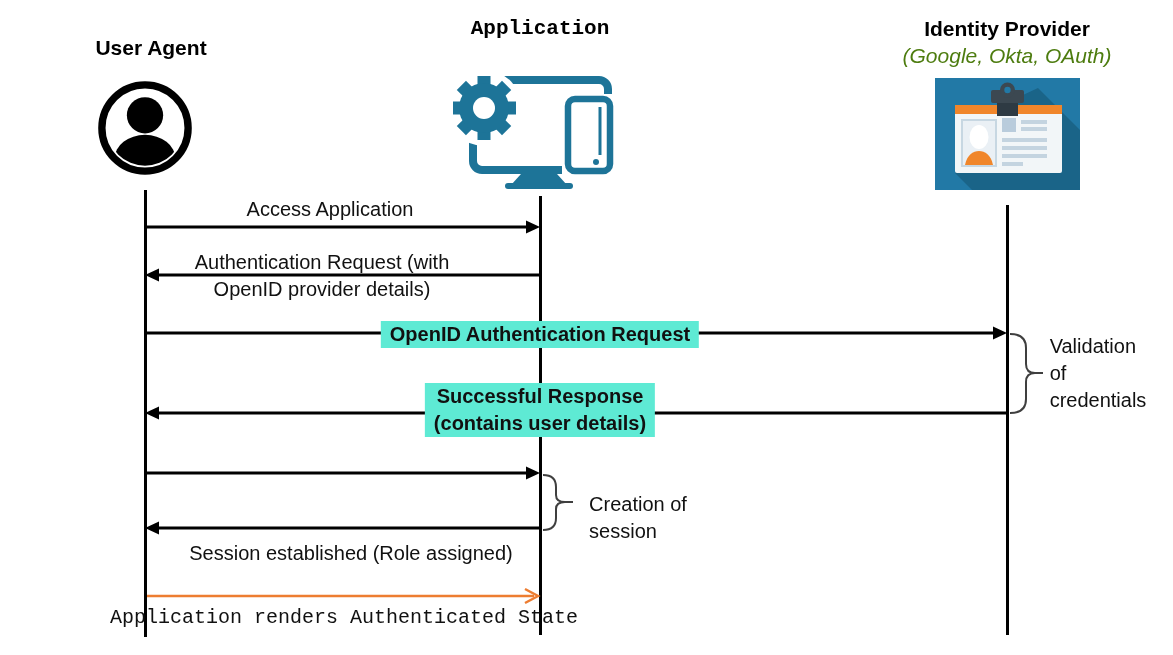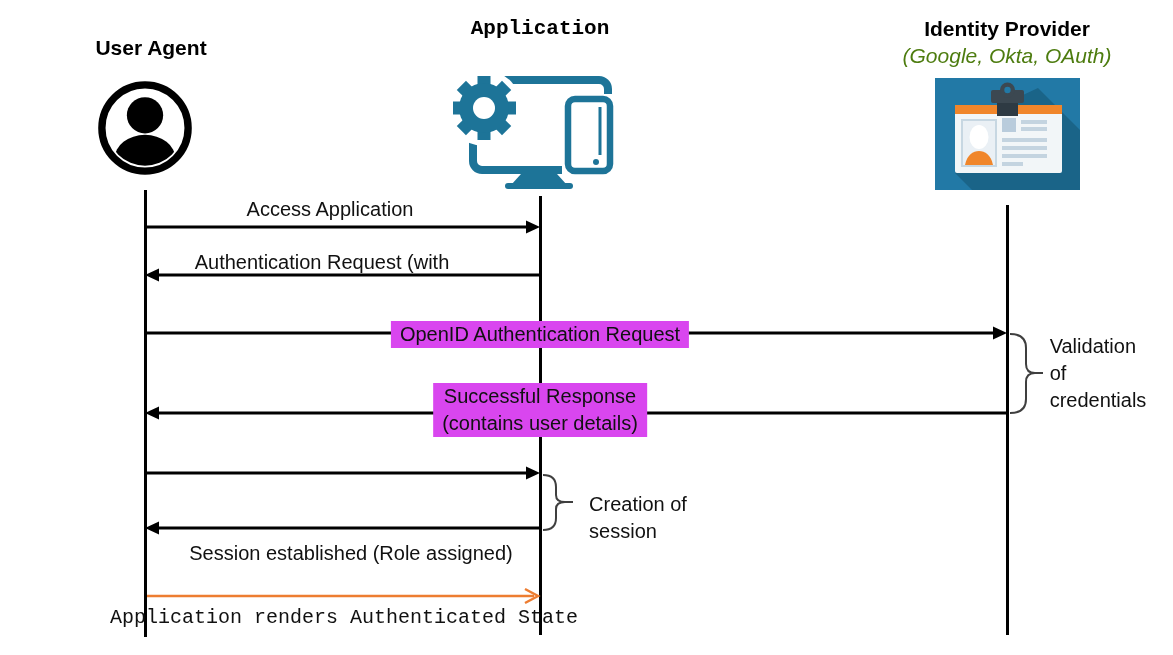--- a/index.html
+++ b/index.html
@@ -16,21 +16,21 @@
     transform:translateX(-50%);white-space:nowrap;
   }
   .actor-sub{
     font-size:21px;color:#4d7c0f;
     transform:translateX(-50%);white-space:nowrap;font-style:italic;
   }
   .msg{
     font-size:20px;color:#111;white-space:nowrap;
     transform:translateX(-50%);text-align:center;line-height:27px;
   }
-  .msg.onln{background:#d946ef;padding:0 9px;}
+  .msg.onln{background:#5eead4;padding:0 9px;font-weight:bold;}
   .annot{
     font-size:20px;color:#111;text-align:left;line-height:27px;
     transform:translateX(-50%);white-space:nowrap;
   }
   svg{display:block;}
   .layer{left:0;top:0;}
 </style>
 </head>
 <body>
 
@@ -159,20 +159,21 @@
     <rect x="67" y="76" width="45" height="4" fill="#C4D4E0"></rect>
     <rect x="67" y="84" width="21" height="4" fill="#C4D4E0"></rect>
   </svg>
 
   <div class="abs msg" style="left:330px;top:196px;">
     <div>Access Application</div>
   </div>
 
   <div class="abs msg" style="left:322px;top:249px;">
     <div>Authentication Request (with</div>
+    <div>OpenID provider details)</div>
   </div>
 
   <div class="abs msg onln" style="left:540px;top:321px;">
     <div>OpenID Authentication Request</div>
   </div>
 
   <div class="abs msg onln" style="left:540px;top:383px;">
     <div>Successful Response</div>
     <div>(contains user details)</div>
   </div>

